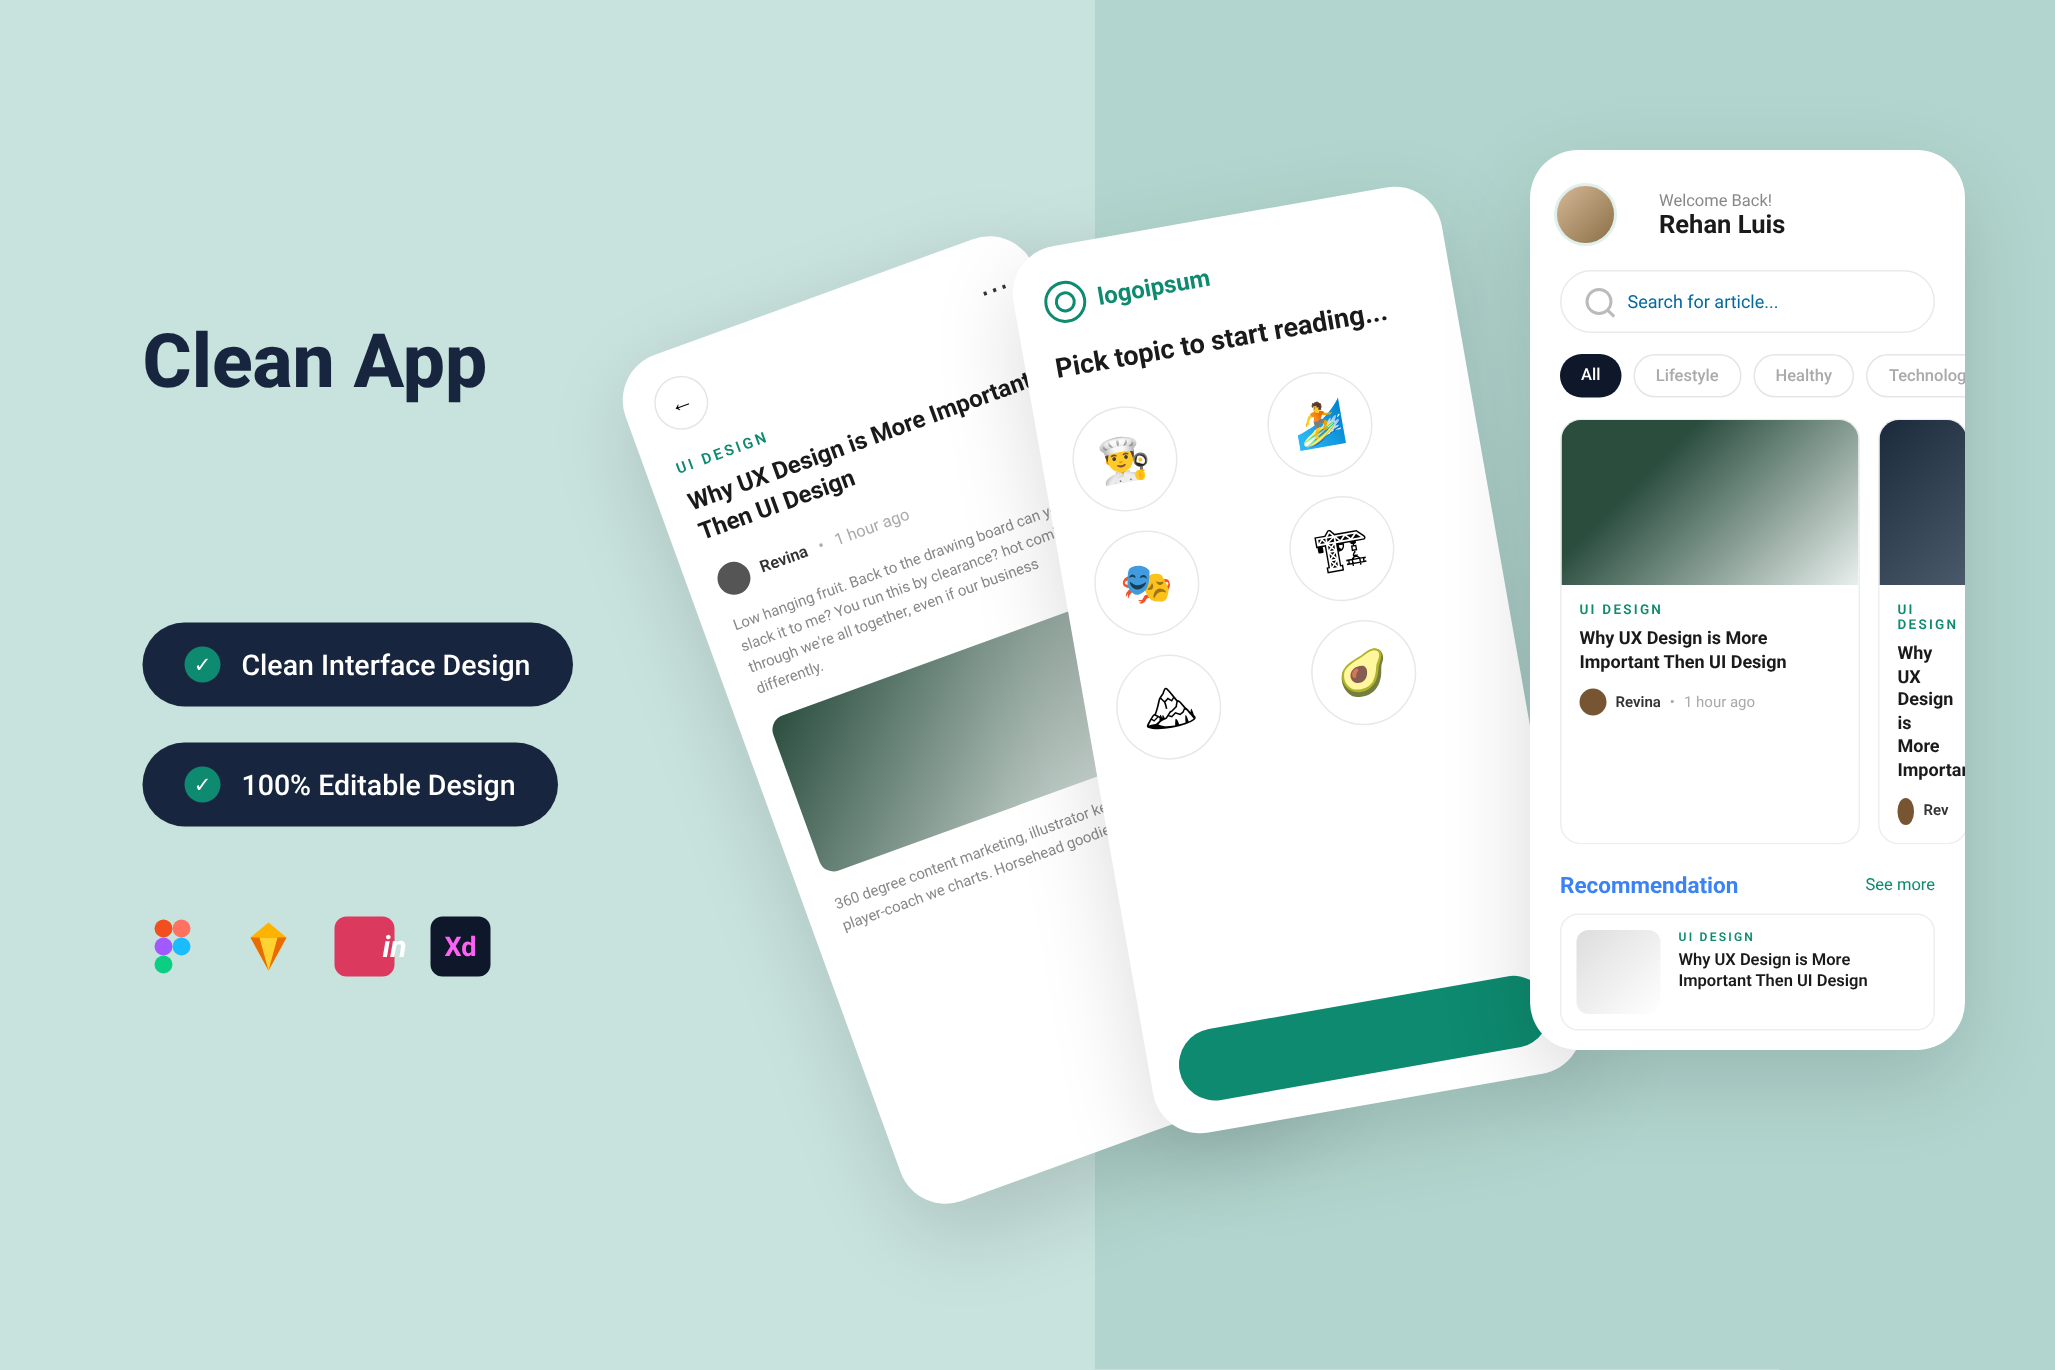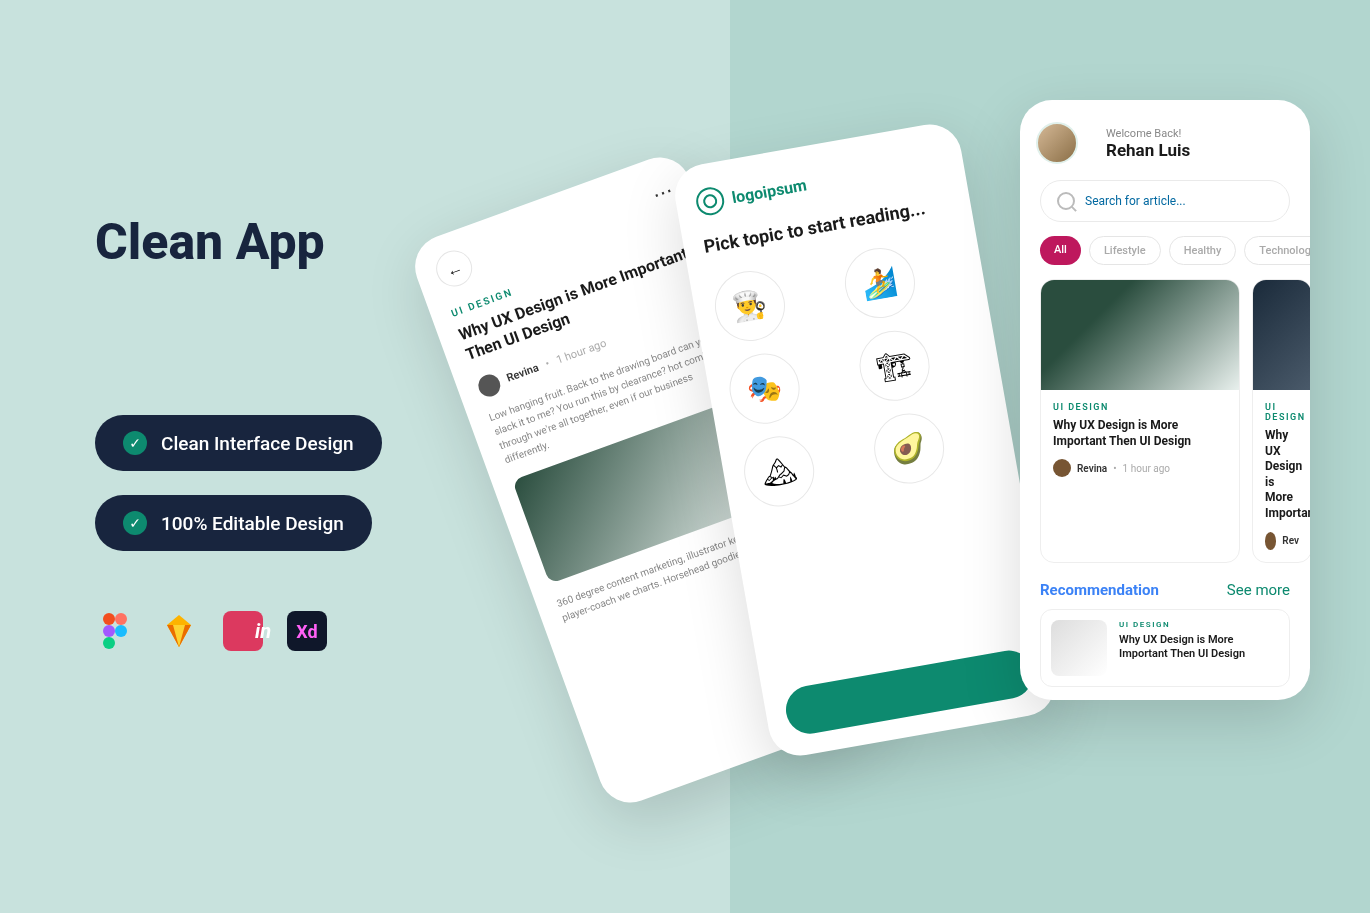--- a/index.html
+++ b/index.html
@@ -46,34 +46,34 @@
 .p3-header { display: flex; align-items: center; gap: 28px; padding: 22px 16px 16px; }
 .p3-avatar { width: 42px; height: 42px; border-radius: 50%; background: linear-gradient(135deg, #d4b896, #8b6f47); border: 2px solid #e0f0eb; }
 .p3-welcome { font-size: 11px; color: #888; }
 .p3-name { font-size: 17px; font-weight: 700; color: #1a1a1a; }
 .search-box { margin: 0 20px 14px; height: 42px; border: 1px solid #eaeaea; border-radius: 24px; display: flex; align-items: center; gap: 10px; padding: 0 16px; }
 .search-icon { width: 18px; height: 18px; border: 2px solid #bbb; border-radius: 50%; position: relative; }
 .search-icon::after { content: ''; position: absolute; width: 6px; height: 2px; background: #bbb; transform: rotate(45deg); bottom: -2px; right: -4px; }
 .search-placeholder { font-size: 12px; color: #0369a1; }
 .chips { display: flex; gap: 8px; padding: 0 20px 14px; overflow: hidden; }
 .chip { padding: 7px 14px; border-radius: 18px; font-size: 11px; font-weight: 500; white-space: nowrap; }
-.chip-active { background: #be185d; color: #fff; }
+.chip-active { background: #0f172a; color: #fff; }
 .chip-inactive { border: 1px solid #e5e5e5; color: #aaa; }
 .cards { display: flex; gap: 12px; padding: 0 0 0 20px; overflow: hidden; }
 .card { min-width: 200px; border: 1px solid #eee; border-radius: 14px; overflow: hidden; }
 .card-img { height: 110px; background: linear-gradient(135deg, #2a4d3e 30%, #e8f0ed); }
 .card-img2 { height: 110px; background: linear-gradient(135deg, #1a2a3a, #4a5a6a); }
 .card-body { padding: 12px; }
 .card-cat { color: #0d8a6f; font-size: 9px; letter-spacing: 1.5px; font-weight: 600; }
 .card-title { font-size: 12px; font-weight: 700; color: #1a1a1a; margin: 6px 0 10px; line-height: 1.3; }
 .card-author { display: flex; align-items: center; gap: 6px; font-size: 10px; }
 .card-avatar { width: 18px; height: 18px; border-radius: 50%; background: #775533; }
 .reco-header { display: flex; justify-content: space-between; align-items: center; padding: 18px 20px 10px; }
 .reco-title { font-size: 15px; font-weight: 700; color: #3b82f6; }
-.see-more { font-size: 15px; color: #0d8a6f; }
+.see-more { font-size: 11px; color: #0d8a6f; }
 .reco-item { display: flex; gap: 12px; margin: 0 20px 10px; border: 1px solid #eee; border-radius: 12px; padding: 10px; }
 .reco-img { width: 56px; height: 56px; border-radius: 8px; background: linear-gradient(135deg, #ddd, #fff); }
 .reco-body { flex: 1; }
 .reco-cat { color: #0d8a6f; font-size: 8px; letter-spacing: 1.5px; font-weight: 600; }
 .reco-item-title { font-size: 11px; font-weight: 600; color: #1a1a1a; margin-top: 4px; line-height: 1.3; }
 </style>
 </head>
 <body>
 
 <div class="bg-right"></div>

